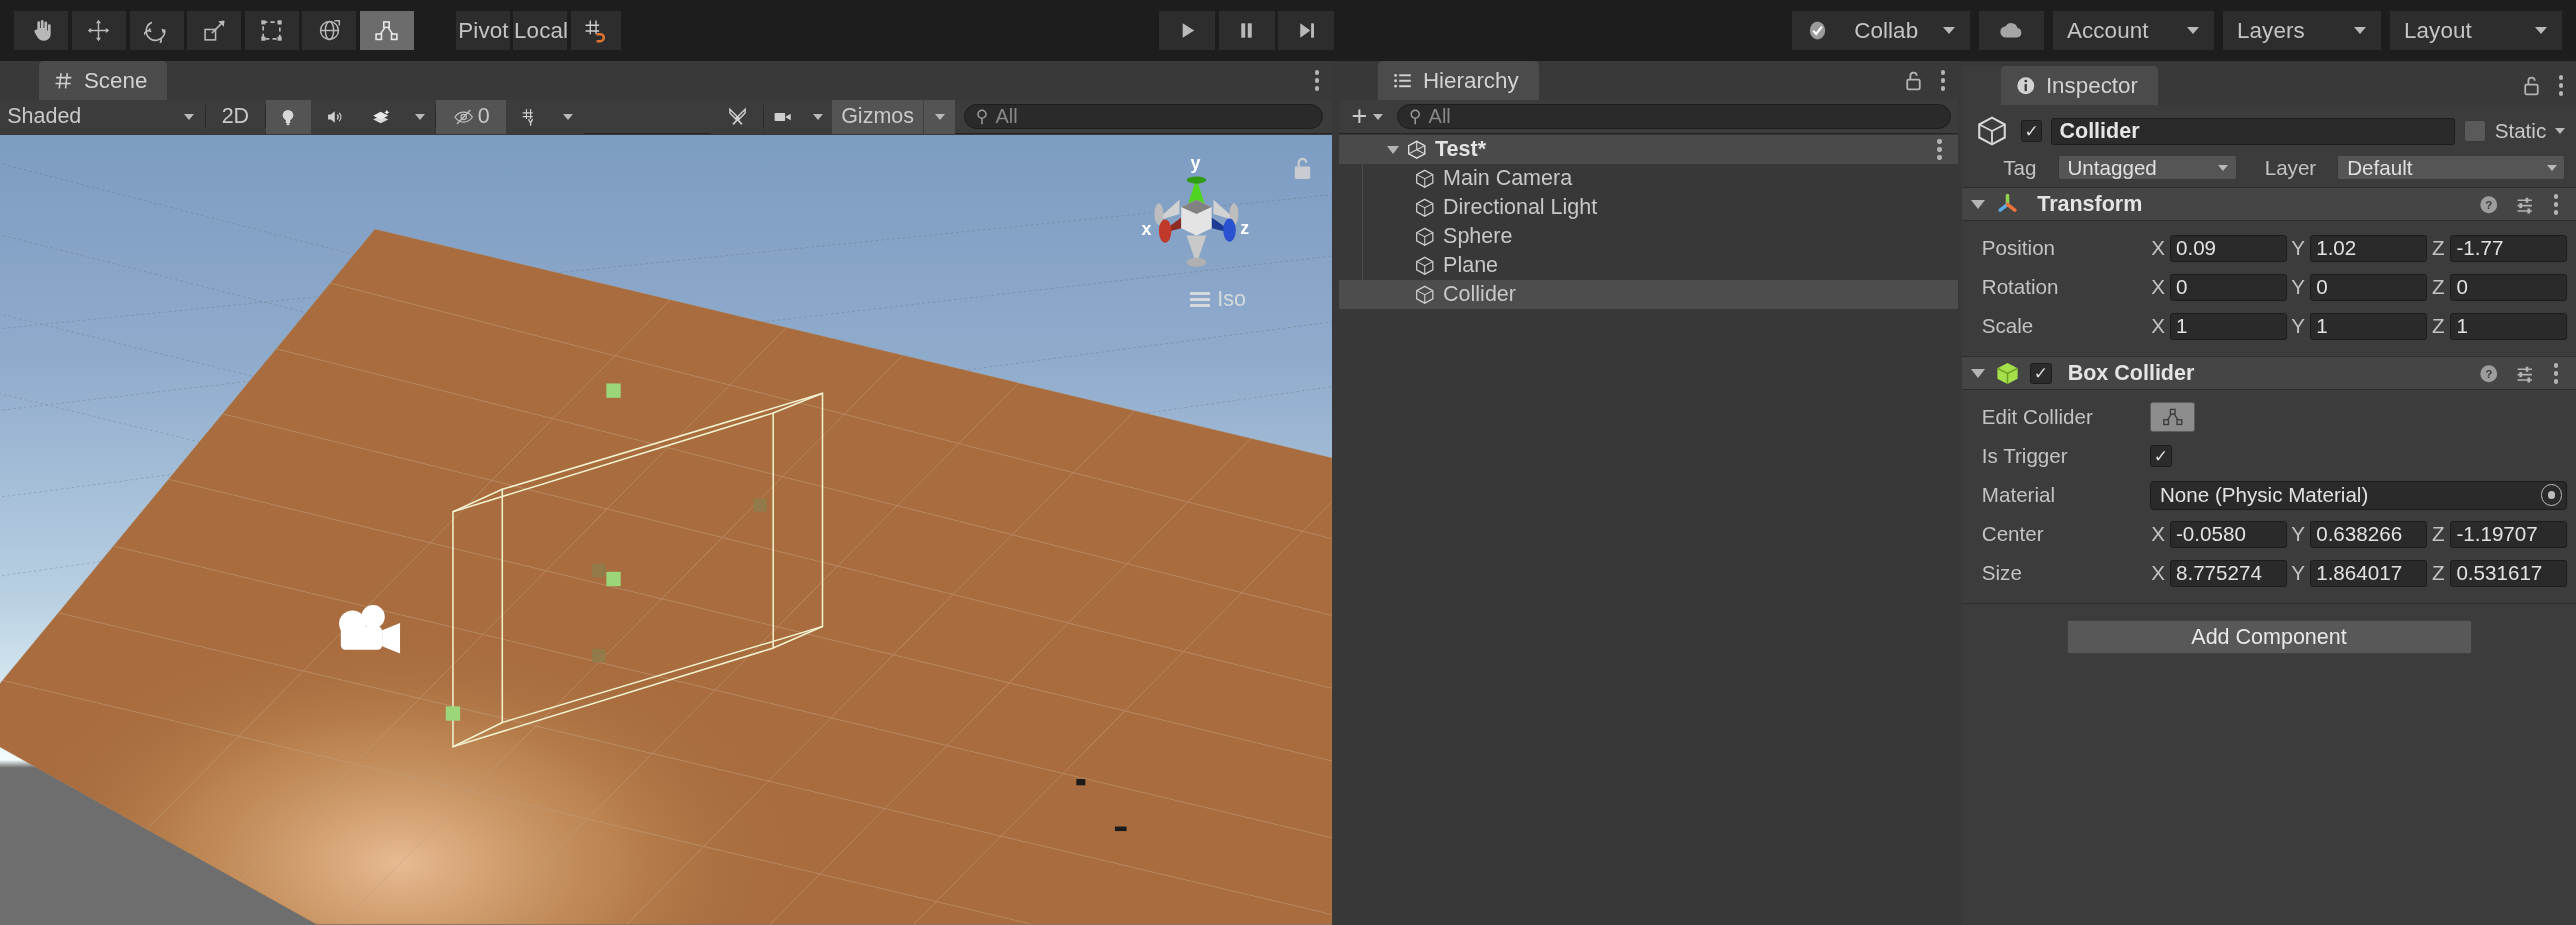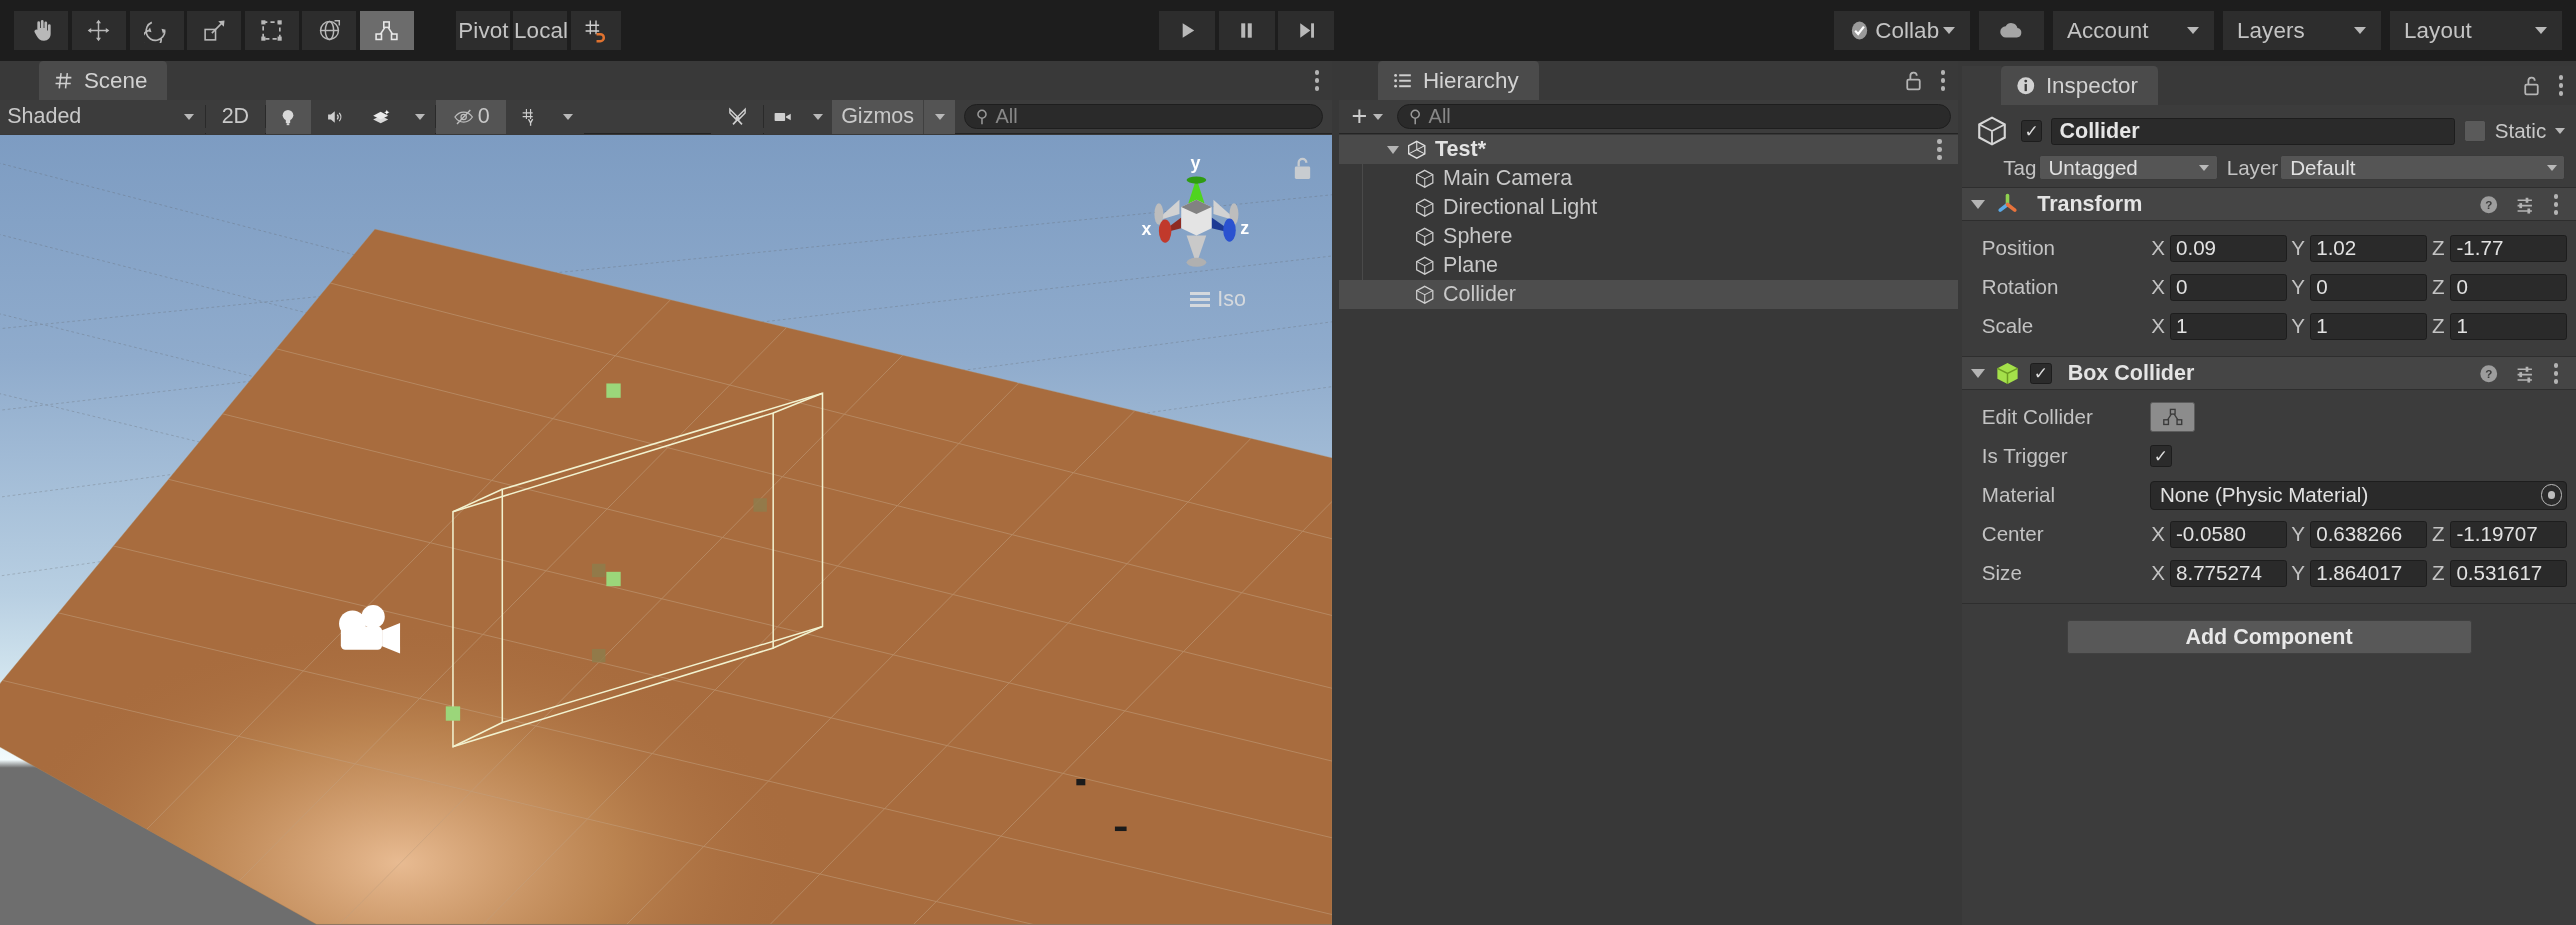--- a/index.html
+++ b/index.html
@@ -32,21 +32,21 @@
 
   #tb-left { position: absolute; left: 14.4px; display: flex; align-items: center; gap: 3.6px; }
   #tb-left .tb-btn { width: 54px; }
   #tb-pivotgrp { margin-left: 38px; display: flex; gap: 3.6px; align-items: center; }
   .tb-btn.wide { padding: 0 14.4px 0 10.8px; gap: 5.4px; min-width: 0; }
 
   #tb-play { position: absolute; left: 1159px; display: flex; gap: 3.6px; }
   #tb-play .tb-btn { width: 56px; }
 
   #tb-right { position: absolute; right: 14.4px; display: flex; gap: 9px; align-items: center; }
-  #tb-right .tb-btn { padding: 0 14.4px; gap: 4px; }
+  #tb-right .tb-btn { padding: 0 14.4px; gap: 25px; }
   .caret { width: 0; height: 0; border-left: 6.3px solid transparent; border-right: 6.3px solid transparent; border-top: 7.2px solid #b9b9b9; }
 
   
   .panel-tabbar {
     height: 39px; background: #393939;
     display: flex; align-items: flex-end;
     position: relative;
     margin-left: 39px;
   }
   .panel-tab {
@@ -160,21 +160,21 @@
     display: flex; align-items: center; justify-content: center;
     color: #dcdcdc; font-size: 17px; cursor: pointer;
   }
   .chk.empty { background: #5a5a5a; border-color: #3a3a3a; }
   .name-field {
     flex: 1; height: 27px; background: #2a2a2a; border: 0.9px solid #1d1d1d; border-radius: 2.7px;
     display: flex; align-items: center; padding: 0 7.2px;
     font-size: 21.5px; color: #e6e6e6; font-weight: bold;
   }
   .static-lbl { font-size: 20.6px; color: #c8c8c8; }
-  .go-row2 { display: flex; align-items: center; gap: 2px; margin-top: 7.2px; padding-left: 30.5px; text-align: right; }
+  .go-row2 { display: flex; align-items: center; gap: 21px; margin-top: 7.2px; padding-left: 30.5px; text-align: right; }
   .fld-lbl { font-size: 20.6px; color: #c3c3c3; }
   .dropdown {
     height: 25px; background: #555555; border: 0.9px solid #3a3a3a; border-radius: 2.7px;
     display: flex; align-items: center; justify-content: space-between;
     padding: 0 7.2px 0 9px; gap: 9px; font-size: 20.6px; color: #e0e0e0; cursor: pointer;
   }
 
   .comp-head {
     height: 34px; background: #454545;
     border-top: 0.9px solid #2e2e2e; border-bottom: 0.9px solid #2e2e2e;
@@ -208,21 +208,21 @@
   .dot-sel i { width: 7.2px; height: 7.2px; border-radius: 50%; background: #bcbcbc; display: block; }
   .edit-btn {
     width: 45px; height: 30.5px; background: #8c8c8c; border: 0.9px solid #5c5c5c; border-radius: 2.7px;
     display: flex; align-items: center; justify-content: center; cursor: pointer;
   }
   #add-comp-wrap { padding: 16px 0; display: flex; justify-content: center;
     border-top: 0.9px solid #2e2e2e; }
   #add-comp {
     width: 405px; height: 34px; background: #585858; border: 0.9px solid #404040; border-radius: 2.7px;
     display: flex; align-items: center; justify-content: center;
-    font-size: 21.5px; color: #e8e8e8; cursor: pointer; font-weight: bold;
+    font-size: 21.5px; color: #e8e8e8; cursor: pointer;
   }
 </style>
 </head>
 <body>
 
 <div id="toolbar">
 
   <div id="tb-left">
     <button class="tb-btn" title="Hand">
       <svg width="25" height="25" viewBox="0 0 24 24">

